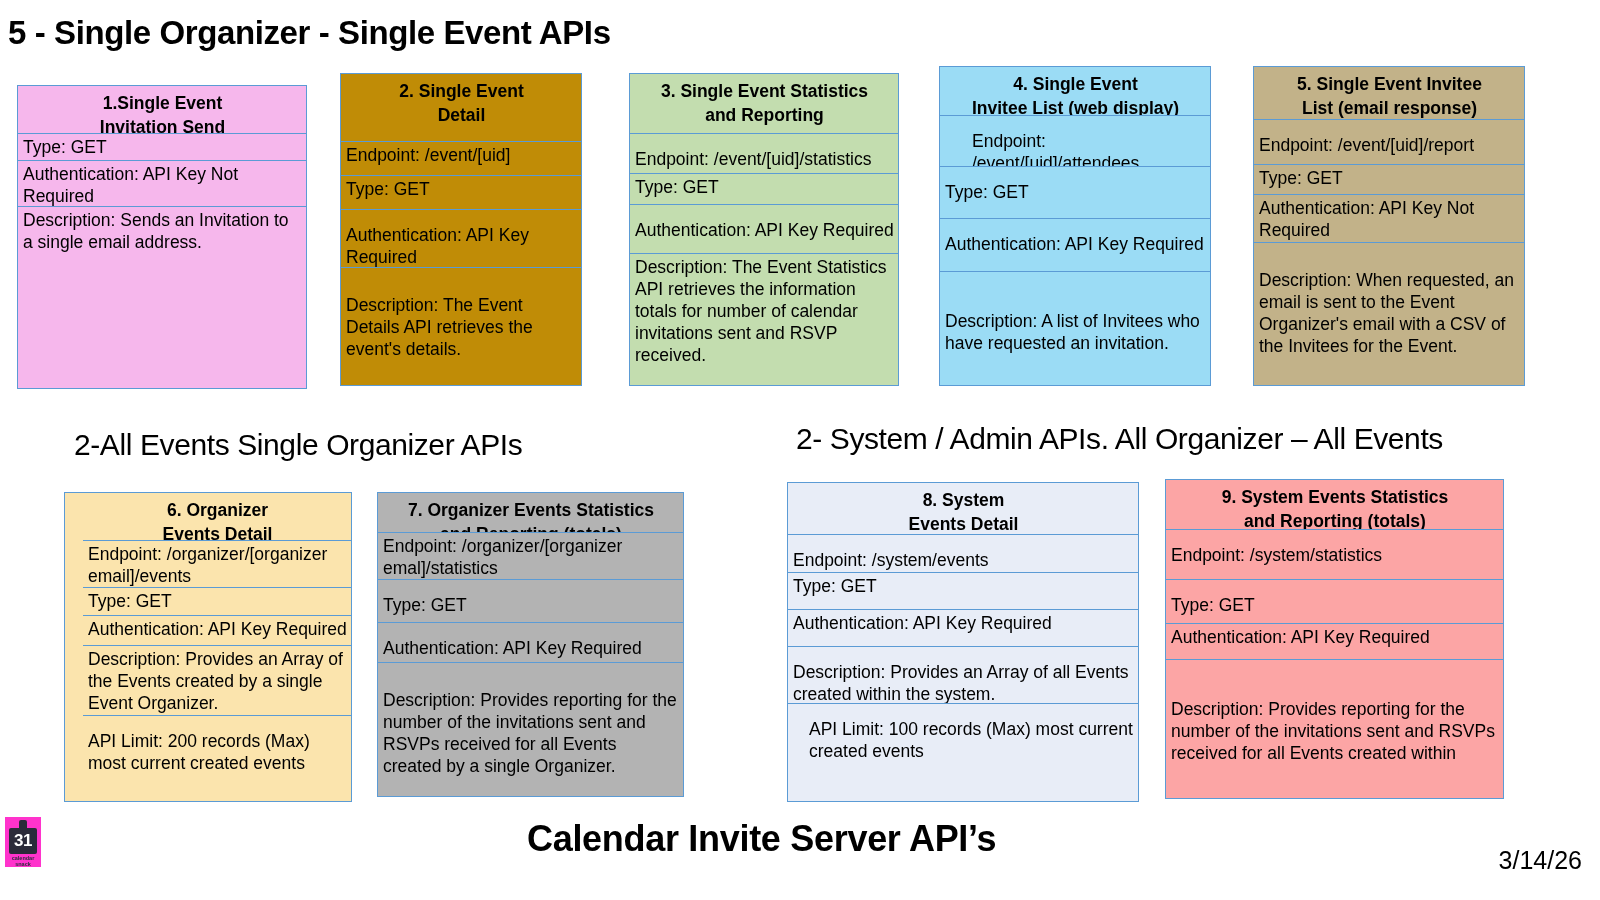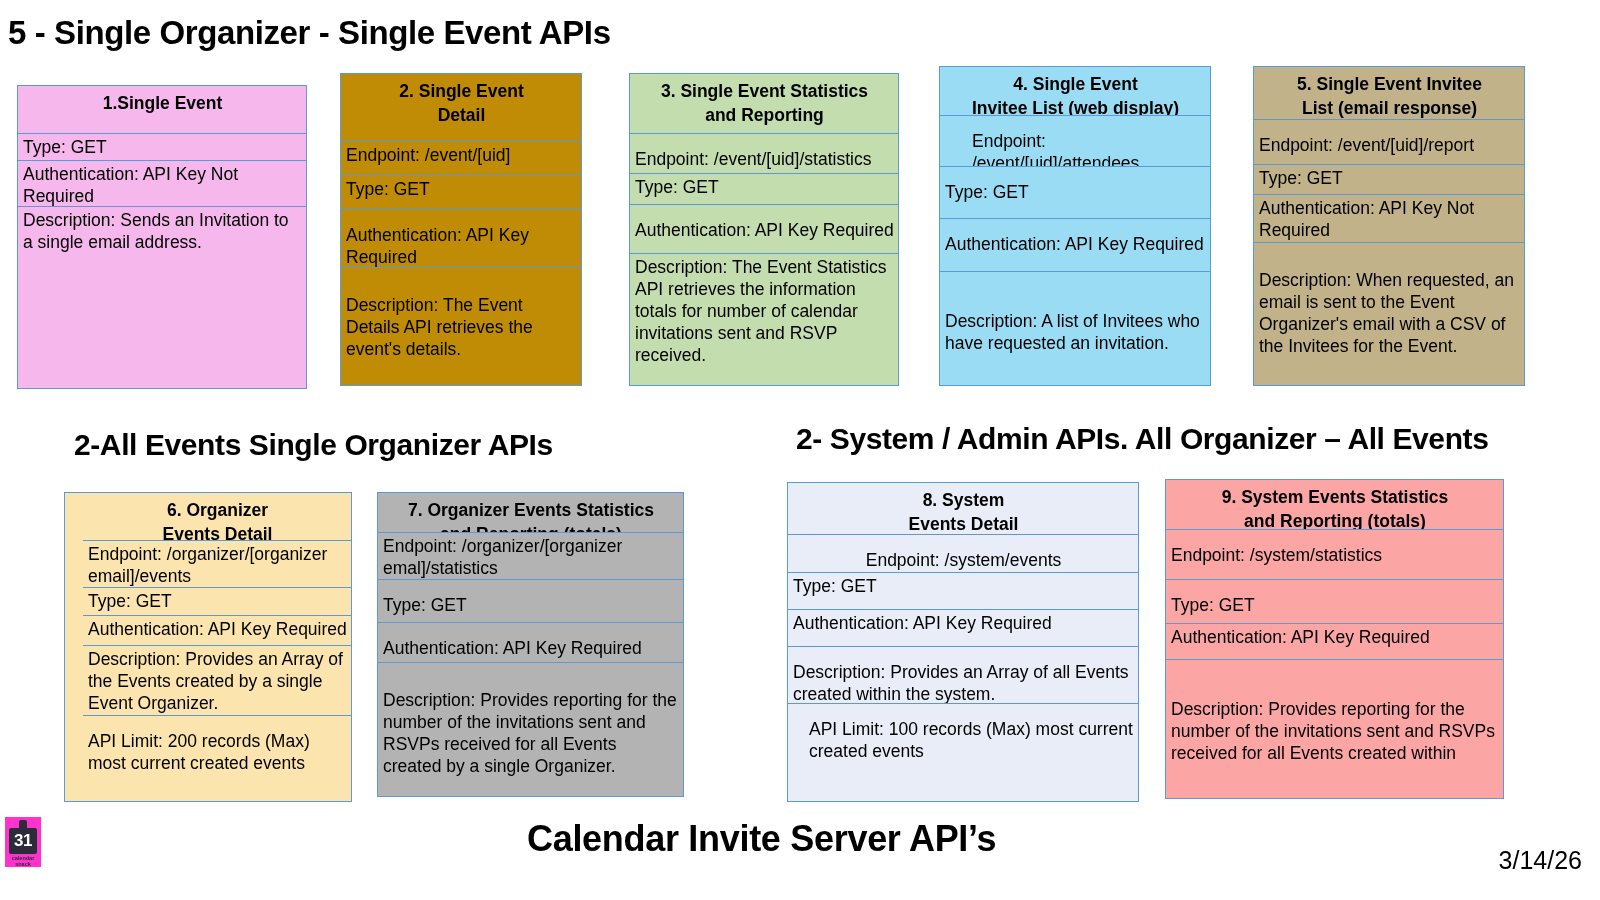--- a/index.html
+++ b/index.html
@@ -22,21 +22,21 @@
     font-size: 33px;
     font-weight: bold;
     color: #000000;
     letter-spacing: -0.4px;
     white-space: nowrap;
   }
 
   .section-head {
     position: absolute;
     font-size: 30px;
-    font-weight: bold;
+    font-weight: normal;
     color: #000000;
     letter-spacing: -0.4px;
     white-space: nowrap;
   }
   #sec-head-2 { left: 74px;  top: 428px; }
   #sec-head-3 { left: 796px; top: 422px; }
 
   
   .card {
     position: absolute;
@@ -136,20 +136,21 @@
 
 <div class="slide-title">5 - Single Organizer - Single Event APIs</div>
 
 <div class="section-head" id="sec-head-2">2-All Events Single Organizer APIs</div>
 <div class="section-head" id="sec-head-3">2- System / Admin APIs. All Organizer – All Events</div>
 
 <div id="cards-root">
     <div class="card" style="left: 17px; top: 85px; width: 290px; height: 304px; background: rgb(246, 183, 236);">
       <div class="row head" style="height: 48px;">
         <div>1.Single Event</div>
+        <div>Invitation Send</div>
       </div>
       <div class="row" style="height: 27px;">Type: GET</div>
       <div class="row" style="height: 46px;">Authentication: API Key Not Required</div>
       <div class="row" style="flex: 1 1 0%;">Description: Sends an Invitation to a single email address.</div>
     </div>
     <div class="card" style="left: 340px; top: 73px; width: 242px; height: 313px; background: rgb(192, 140, 6);">
       <div class="row head" style="height: 68px;">
         <div>2. Single Event</div>
         <div>Detail</div>
       </div>
@@ -207,21 +208,21 @@
       <div class="row" style="height: 47px;">Endpoint: /organizer/[organizer emal]/statistics</div>
       <div class="row pad" style="height: 43px;">Type: GET</div>
       <div class="row pad" style="height: 40px;">Authentication: API Key Required</div>
       <div class="row pad2" style="flex: 1 1 0%;">Description: Provides reporting for the number of the invitations sent and RSVPs received for all Events created by a single Organizer.</div>
     </div>
     <div class="card" style="left: 787px; top: 482px; width: 352px; height: 320px; background: rgb(232, 237, 247);">
       <div class="row head" style="height: 52px;">
         <div>8. System</div>
         <div>Events Detail</div>
       </div>
-      <div class="row pad" style="height: 38px; text-align: center;">Endpoint: /system/events</div>
+      <div class="row pad" style="height: 38px;">Endpoint: /system/events</div>
       <div class="row" style="height: 37px;">Type: GET</div>
       <div class="row" style="height: 37px;">Authentication: API Key Required</div>
       <div class="row pad" style="height: 57px;">Description: Provides an Array of all Events created within the system.</div>
       <div class="row pad" style="flex: 1 1 0%; margin-left: 16px;">API Limit: 100 records (Max) most current created events</div>
     </div>
     <div class="card" style="left: 1165px; top: 479px; width: 339px; height: 320px; background: #fca5a5;">
       <div class="row head" style="height: 50px;">
         <div>9. System Events Statistics</div>
         <div>and Reporting (totals)</div>
       </div>

